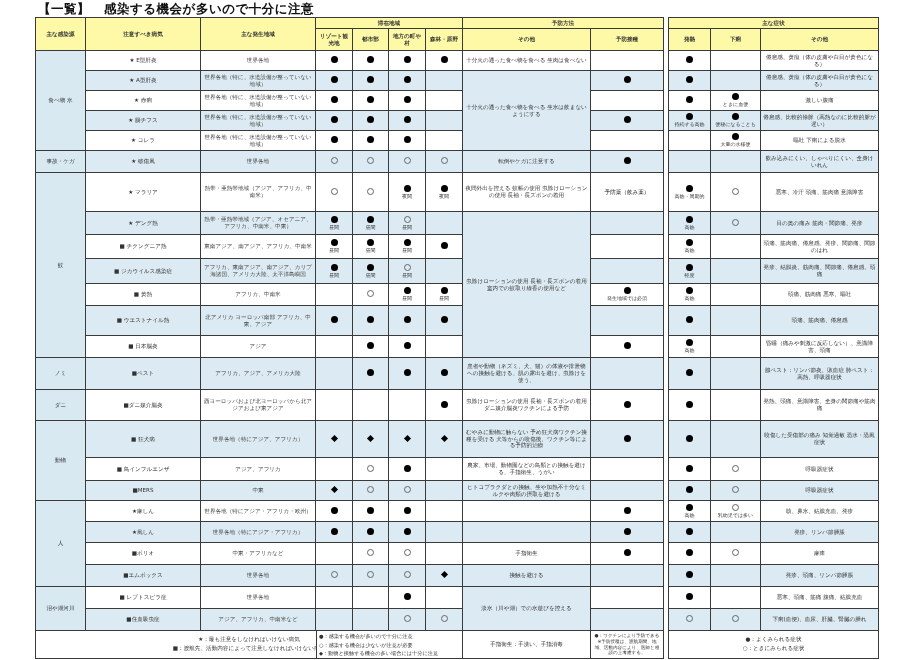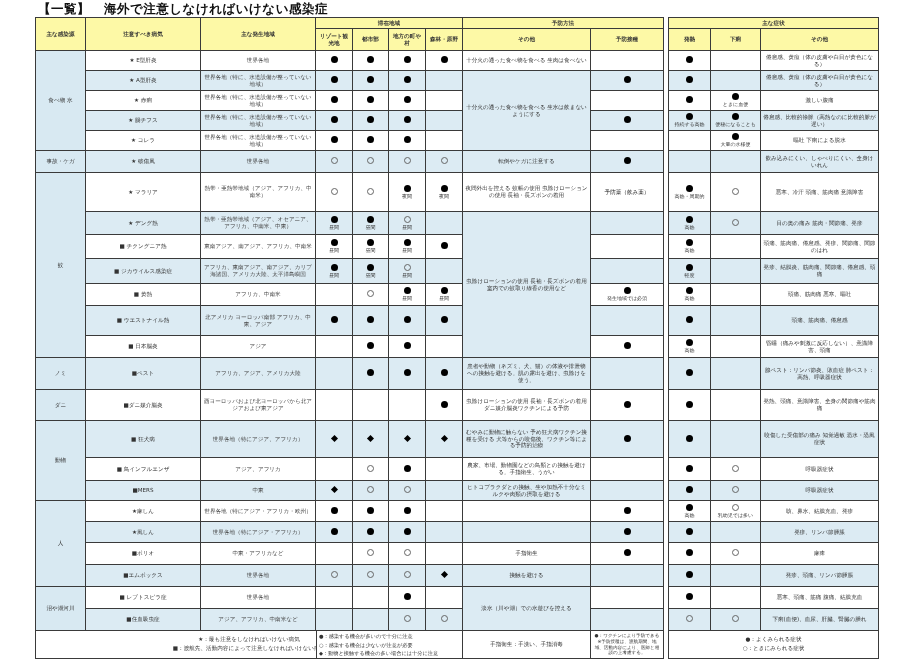--- a/index.html
+++ b/index.html
@@ -22,21 +22,21 @@
   .dia { display: inline-block; width: 5px; height: 5px; background: #000; transform: rotate(45deg); }
   .sub { display: block; font-size: 5px; color: #333; line-height: 1.1; }
   td.foot { text-align: left; font-size: 5.2px; color: #333; padding-left: 3px; vertical-align: top; padding-top: 2px; }
   td.foot div { margin-bottom: 2px; }
   .big { font-size: 7.2px; }
 </style>
 </head>
 <body>
 
 <div class="title">
-  <span class="bracket">【一覧】</span><span>海外で注意しなければいけない感染症</span>
+  <span class="bracket">【一覧】</span><span>感染する機会が多いので十分に注意</span>
 </div>
 
 <table class="grid" style="left:35px; top:17px; width:628px;">
   <colgroup>
     <col style="width:50px">
       <col style="width:115px">
       <col style="width:115px">
     <col style="width:37px">
       <col style="width:36px">
       <col style="width:37px">

